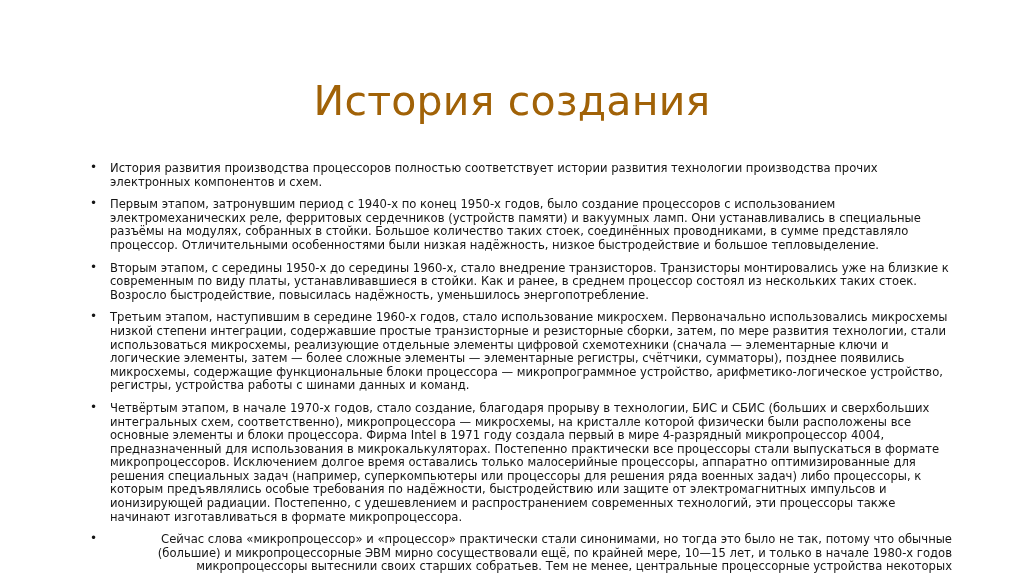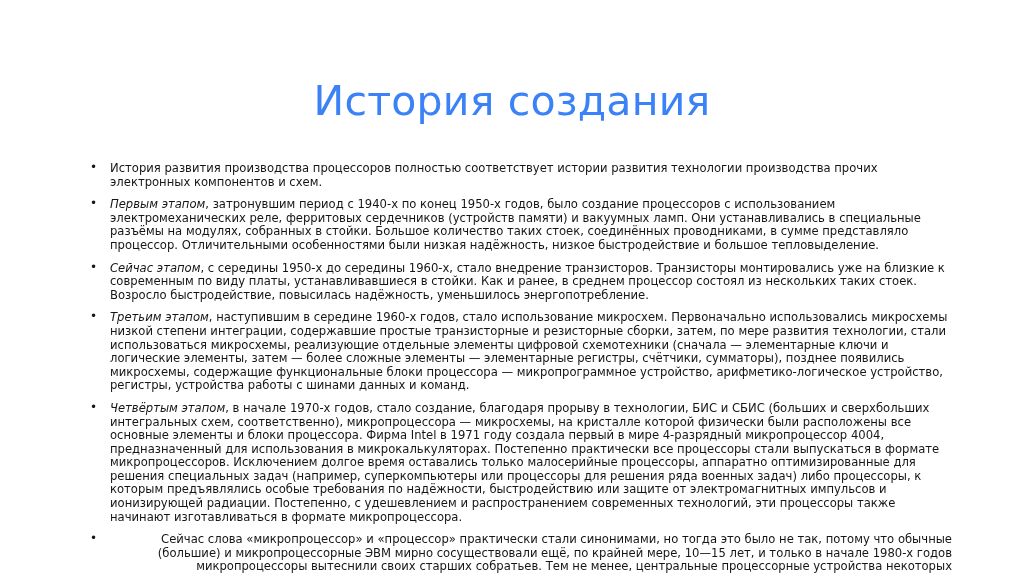--- a/index.html
+++ b/index.html
@@ -28,21 +28,21 @@
   .slide-title {
     position: absolute;
     top: 52px;
     left: 0;
     width: 1024px;
     text-align: center;
     font-size: 41px;
     font-weight: 400;
     letter-spacing: 0.2px;
     line-height: 1.1;
-    color: #3b82f6;
+    color: #a16207;
     font-family: "DejaVu Sans", "Liberation Sans", sans-serif;
   }
 
   .body-block {
     position: absolute;
     top: 146px;
     left: 68px;
     width: 900px;
   }
 
@@ -72,21 +72,20 @@
     content: "\2022";
     position: absolute;
     left: 6px;
     top: -1px;
     font-size: 12px;
     line-height: 13.6px;
     color: #151515;
   }
 
   .lead {
-    font-style: italic;
   }
 
   .para-text {
     display: inline;
   }
 </style>
 </head>
 <body>
 
 <div class="slide">
@@ -98,21 +97,21 @@
 
       <li class="bullet">
         <span class="lead"></span><span class="para-text">История развития производства процессоров полностью соответствует истории развития технологии производства прочих электронных компонентов и схем.</span>
       </li>
 
       <li class="bullet">
         <span class="lead">Первым этапом</span><span class="para-text">, затронувшим период с 1940-х по конец 1950-х годов, было создание процессоров с использованием электромеханических реле, ферритовых сердечников (устройств памяти) и вакуумных ламп. Они устанавливались в специальные разъёмы на модулях, собранных в стойки. Большое количество таких стоек, соединённых проводниками, в сумме представляло процессор. Отличительными особенностями были низкая надёжность, низкое быстродействие и большое тепловыделение.</span>
       </li>
 
       <li class="bullet">
-        <span class="lead">Сейчас этапом</span><span class="para-text">, с середины 1950-х до середины 1960-х, стало внедрение транзисторов. Транзисторы монтировались уже на близкие к современным по виду платы, устанавливавшиеся в стойки. Как и ранее, в среднем процессор состоял из нескольких таких стоек. Возросло быстродействие, повысилась надёжность, уменьшилось энергопотребление.</span>
+        <span class="lead">Вторым этапом</span><span class="para-text">, с середины 1950-х до середины 1960-х, стало внедрение транзисторов. Транзисторы монтировались уже на близкие к современным по виду платы, устанавливавшиеся в стойки. Как и ранее, в среднем процессор состоял из нескольких таких стоек. Возросло быстродействие, повысилась надёжность, уменьшилось энергопотребление.</span>
       </li>
 
       <li class="bullet">
         <span class="lead">Третьим этапом</span><span class="para-text">, наступившим в середине 1960-х годов, стало использование микросхем. Первоначально использовались микросхемы низкой степени интеграции, содержавшие простые транзисторные и резисторные сборки, затем, по мере развития технологии, стали использоваться микросхемы, реализующие отдельные элементы цифровой схемотехники (сначала — элементарные ключи и логические элементы, затем — более сложные элементы — элементарные регистры, счётчики, сумматоры), позднее появились микросхемы, содержащие функциональные блоки процессора — микропрограммное устройство, арифметико-логическое устройство, регистры, устройства работы с шинами данных и команд.</span>
       </li>
 
       <li class="bullet">
         <span class="lead">Четвёртым этапом</span><span class="para-text">, в начале 1970-х годов, стало создание, благодаря прорыву в технологии, БИС и СБИС (больших и сверхбольших интегральных схем, соответственно), микропроцессора — микросхемы, на кристалле которой физически были расположены все основные элементы и блоки процессора. Фирма Intel в 1971 году создала первый в мире 4-разрядный микропроцессор 4004, предназначенный для использования в микрокалькуляторах. Постепенно практически все процессоры стали выпускаться в формате микропроцессоров. Исключением долгое время оставались только малосерийные процессоры, аппаратно оптимизированные для решения специальных задач (например, суперкомпьютеры или процессоры для решения ряда военных задач) либо процессоры, к которым предъявлялись особые требования по надёжности, быстродействию или защите от электромагнитных импульсов и ионизирующей радиации. Постепенно, с удешевлением и распространением современных технологий, эти процессоры также начинают изготавливаться в формате микропроцессора.</span>
       </li>
 

